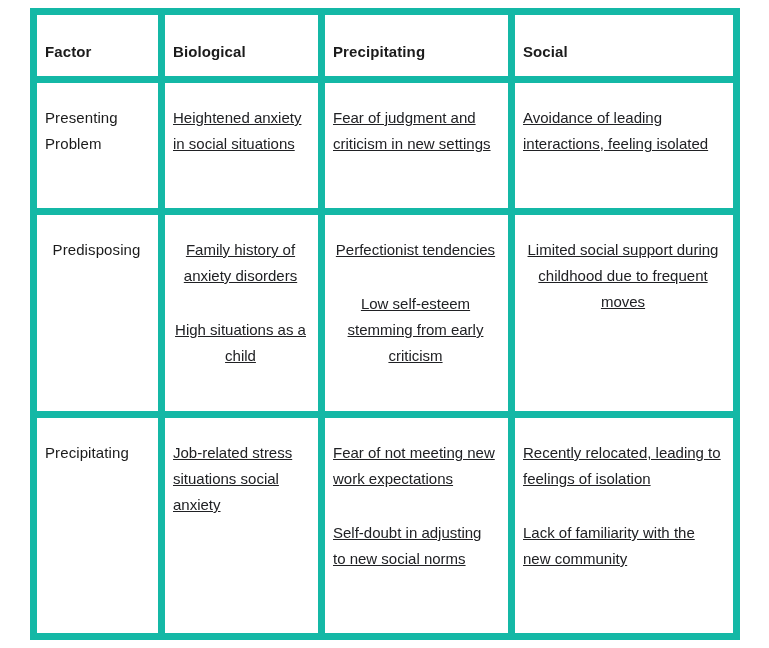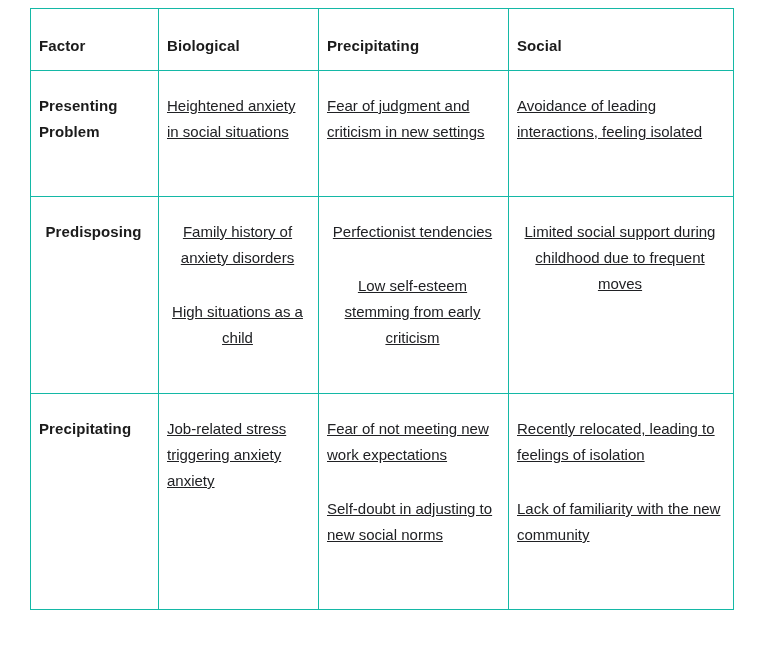--- a/index.html
+++ b/index.html
@@ -29,21 +29,21 @@
     table-layout: fixed;
     background: #ffffff;
   }
   table.matrix col.c-factor { width: 128px; }
   table.matrix col.c-bio    { width: 160px; }
   table.matrix col.c-psy    { width: 190px; }
   table.matrix col.c-soc    { width: 225px; }
 
   table.matrix td,
   table.matrix th {
-    border: 1px solid #14b8a6;
+    border: 7px solid #14b8a6;
     vertical-align: top;
     text-align: left;
     padding: 0;
     background: #ffffff;
   }
 
   .cell-inner {
     padding: 22px 10px 14px 8px;
   }
   .head-inner {
@@ -55,21 +55,21 @@
 
   .hdr-text {
     font-size: 15px;
     font-weight: bold;
     line-height: 20px;
     color: #1b1b1b;
     letter-spacing: 0.1px;
   }
   .rowlabel-text {
     font-size: 15px;
-    font-weight: bold;
+    font-weight: normal;
     line-height: 26px;
     color: #1b1b1b;
     letter-spacing: 0.1px;
     margin-top: 48px;
   }
   .body-text {
     font-size: 15px;
     font-weight: normal;
     line-height: 26px;
     color: #202124;
@@ -169,21 +169,21 @@
       </tr>
 
       <tr class="r-precipitating">
         <td class="row-head">
           <div class="cell-inner">
             <span class="rowlabel-text">Precipitating</span>
           </div>
         </td>
         <td>
           <div class="cell-inner">
-            <div class="body-text">Job-related stress triggering anxiety anxiety</div>
+            <div class="body-text">Job-related stress situations social anxiety</div>
           </div>
         </td>
         <td>
           <div class="cell-inner">
             <div class="body-text">Fear of not meeting new work expectations</div>
             <div class="body-text">Self-doubt in adjusting to new social norms</div>
           </div>
         </td>
         <td>
           <div class="cell-inner">

